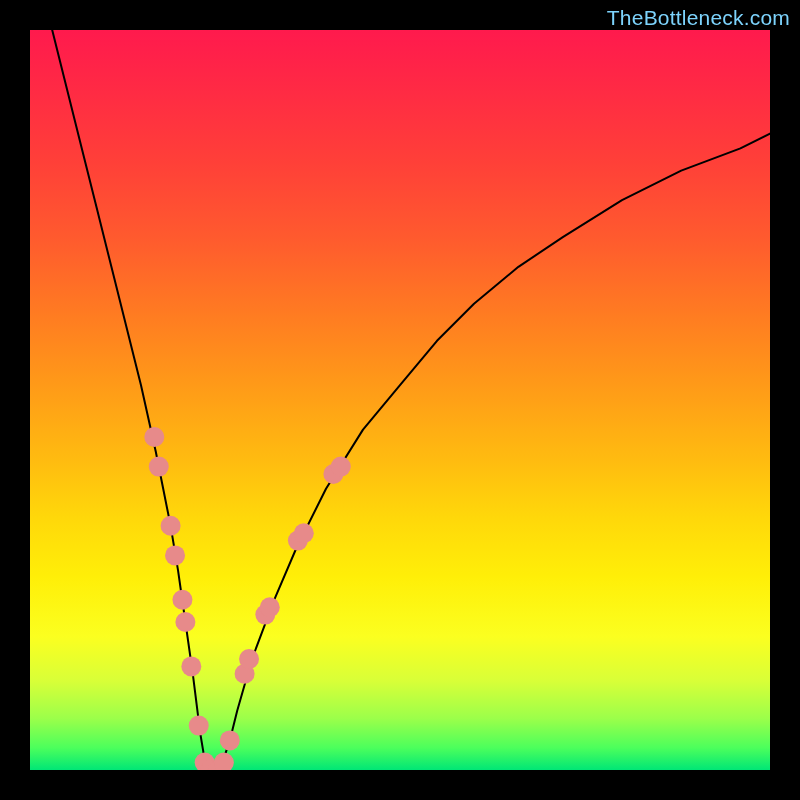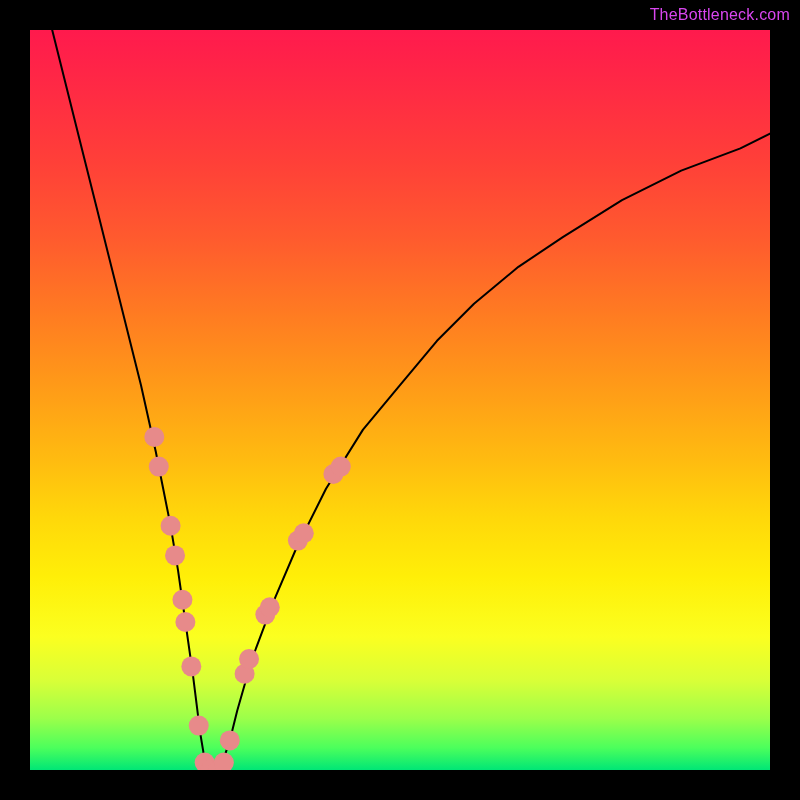--- a/index.html
+++ b/index.html
@@ -45,22 +45,22 @@
     position: absolute;
     left: 0;
     top: 0;
     width: 740px;
     height: 740px;
   }
   .watermark {
     position: absolute;
     top: 6px;
     right: 10px;
-    color: #d946ef;
-    font-size: 16px;
+    color: #7dd3fc;
+    font-size: 21px;
     letter-spacing: 0.2px;
     font-weight: 500;
   }
 </style>
 </head>
 <body>
 
 <div class="frame">
   <div class="watermark">TheBottleneck.com</div>
   <div class="plot">

